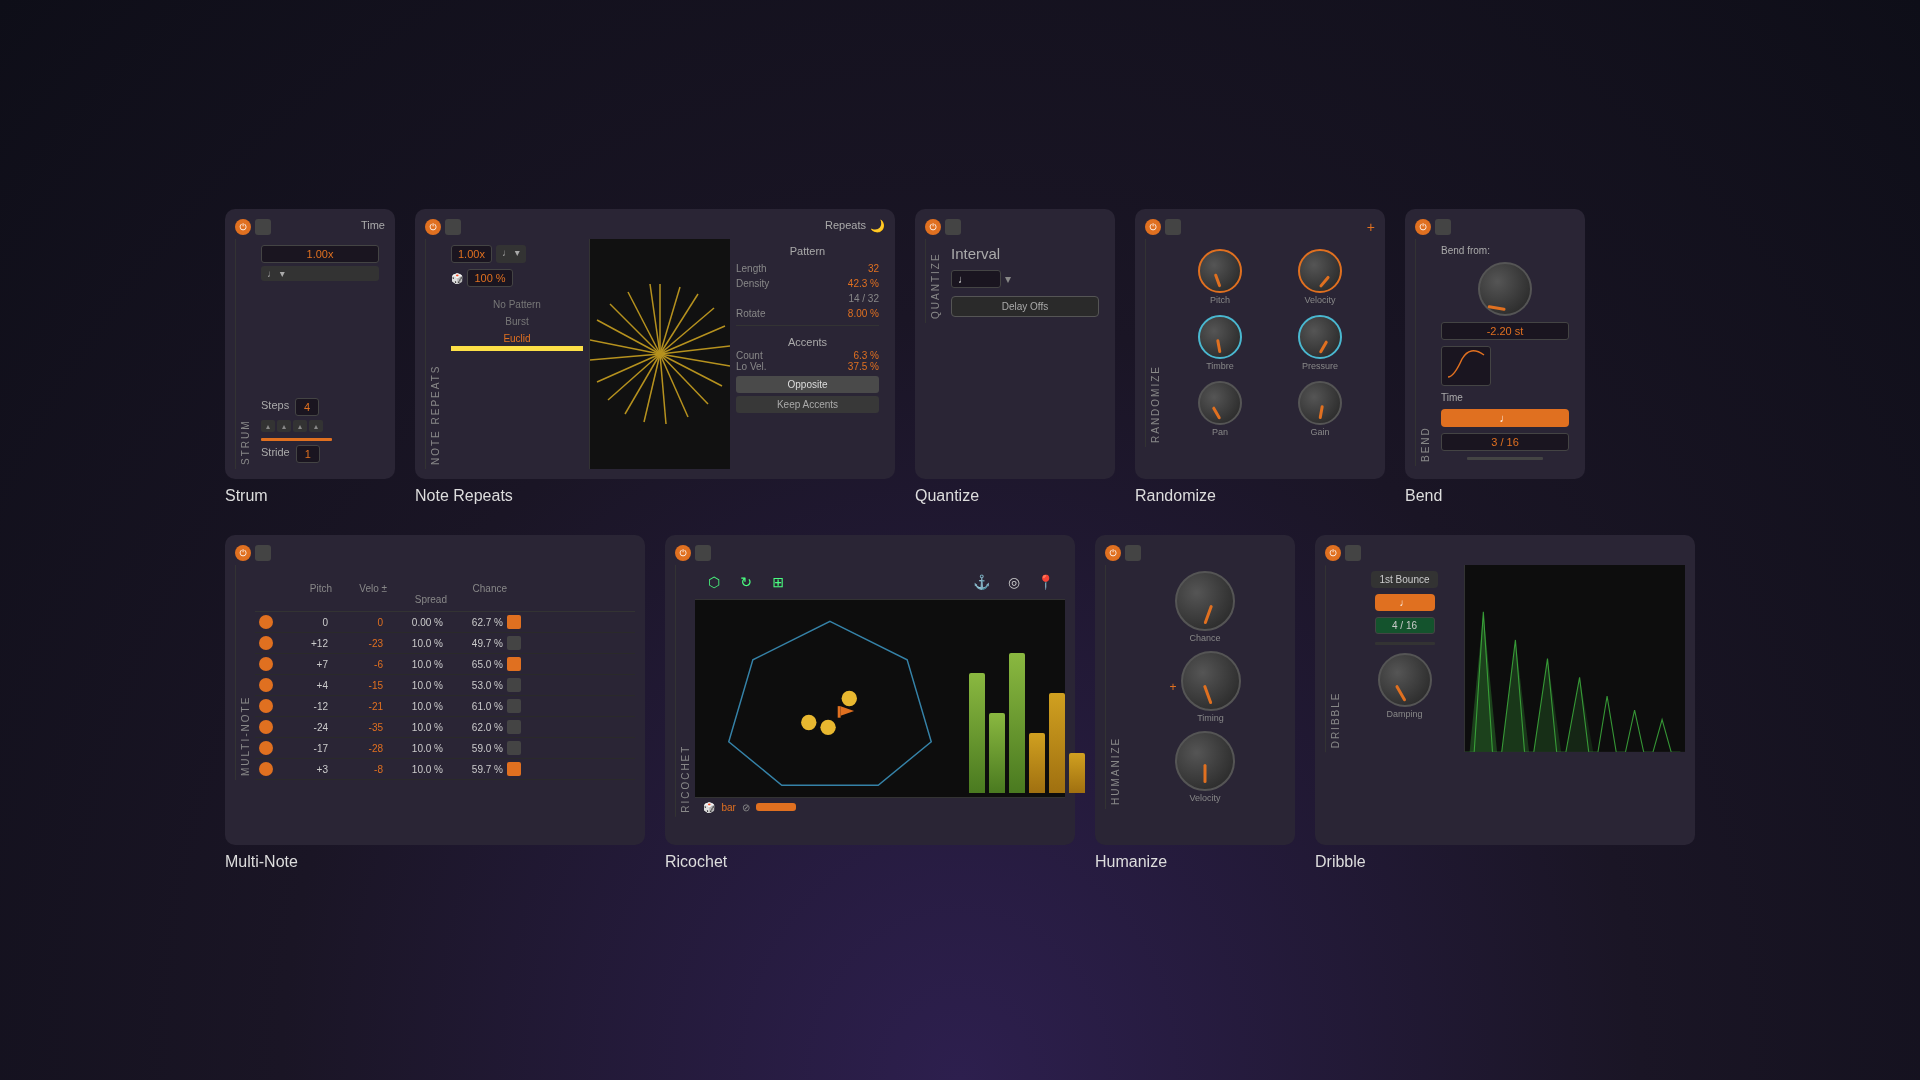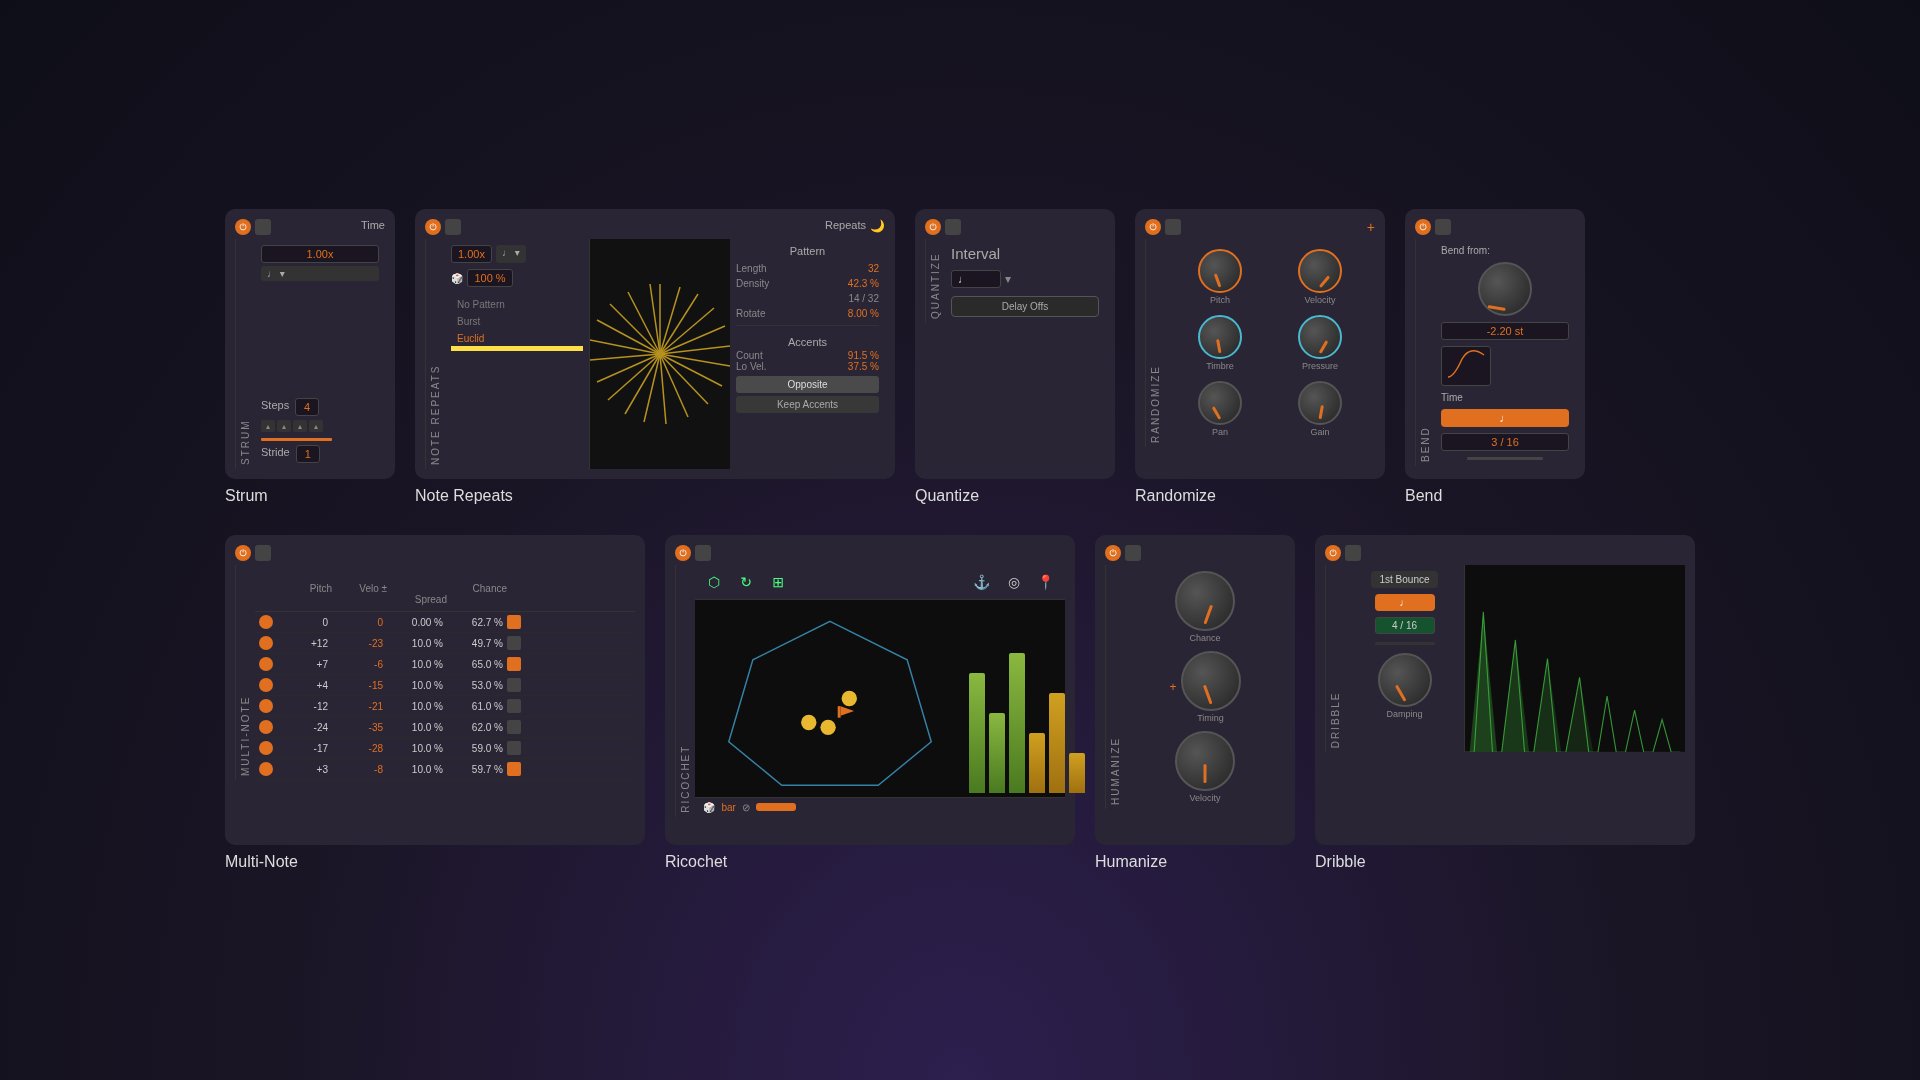--- a/index.html
+++ b/index.html
@@ -239,20 +239,21 @@
     .pattern-section {
       display: flex;
       flex-direction: column;
       gap: 2px;
       margin-top: 4px;
     }
     .pattern-item {
       padding: 2px 6px;
       font-size: 10px;
       color: #777;
+      text-align: center;
       cursor: pointer;
     }
     .pattern-item.active {
       color: #e07020;
       border-bottom: 5px solid #fde047;
     }
     .section-divider {
       height: 1px;
       background: #333;
       margin: 2px 0;
@@ -815,21 +816,21 @@
             <div style="text-align:right; font-size:10px; color:#888;">14 / 32</div>
             <div class="nr-value-row">
               <span class="nr-val-label">Rotate</span>
               <span class="nr-val">8.00 %</span>
             </div>
             <div class="section-divider"></div>
             <div class="accents-section">
               <div class="pattern-title">Accents</div>
               <div class="nr-value-row">
                 <span class="nr-val-label">Count</span>
-                <span class="nr-val">91.5 %</span>
+                <span class="nr-val">6.3 %</span>
               </div>
               <div class="nr-value-row">
                 <span class="nr-val-label">Lo Vel.</span>
                 <span class="nr-val">37.5 %</span>
               </div>
               <div style="display:flex; flex-direction:column; gap:3px; margin-top:4px;">
                 <button class="btn-gray selected">Opposite</button>
                 <button class="btn-gray">Keep Accents</button>
               </div>
             </div>

